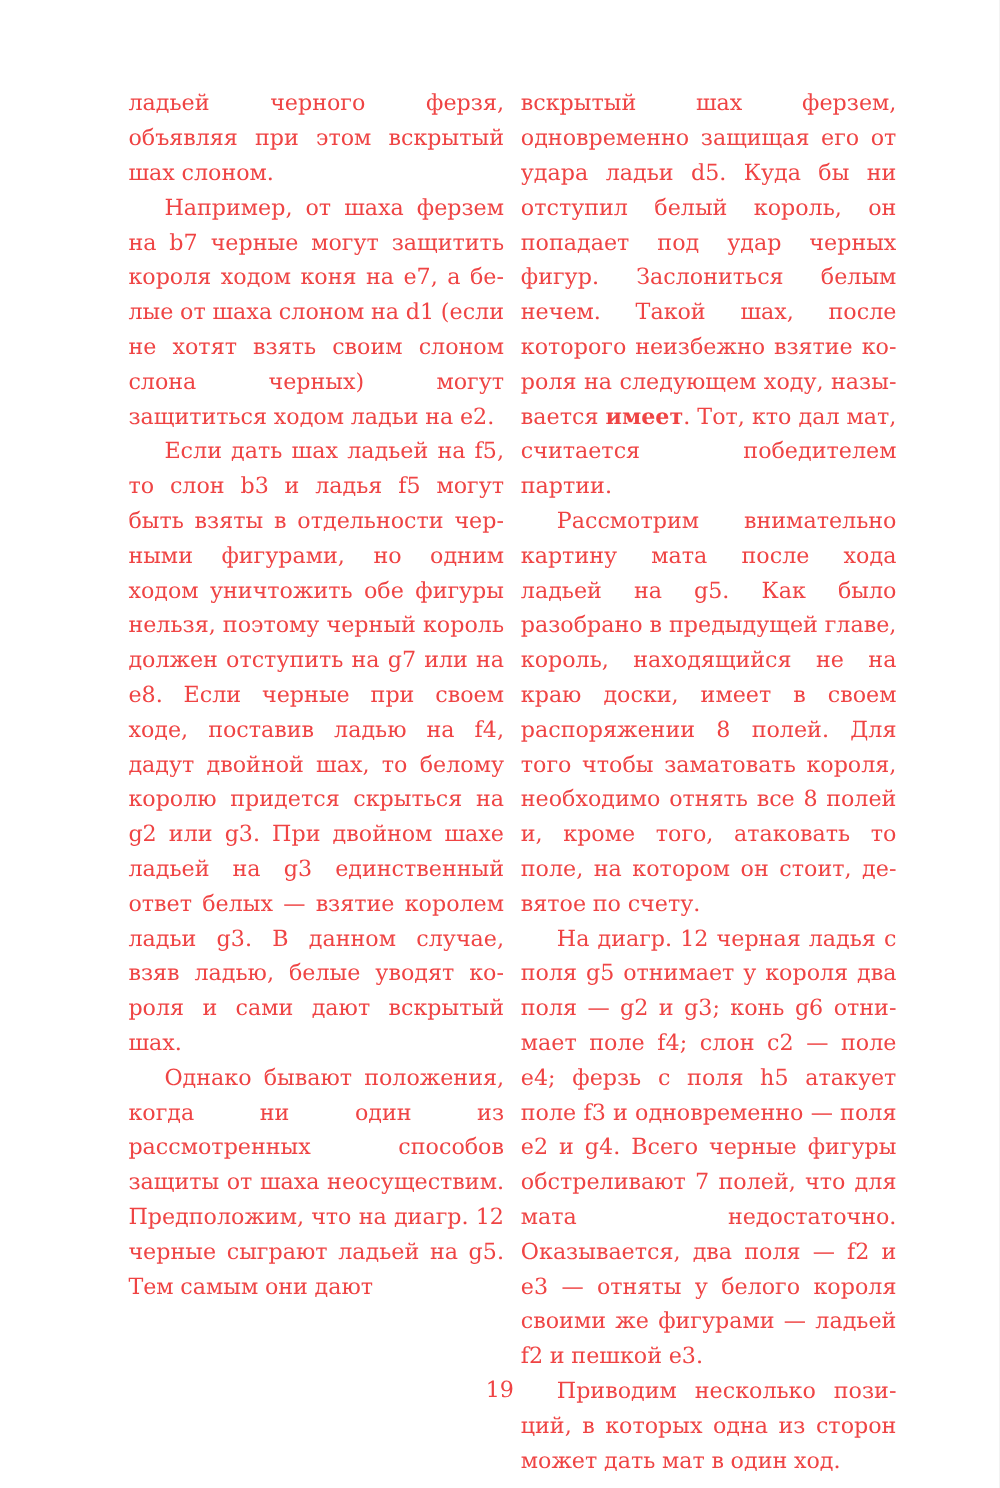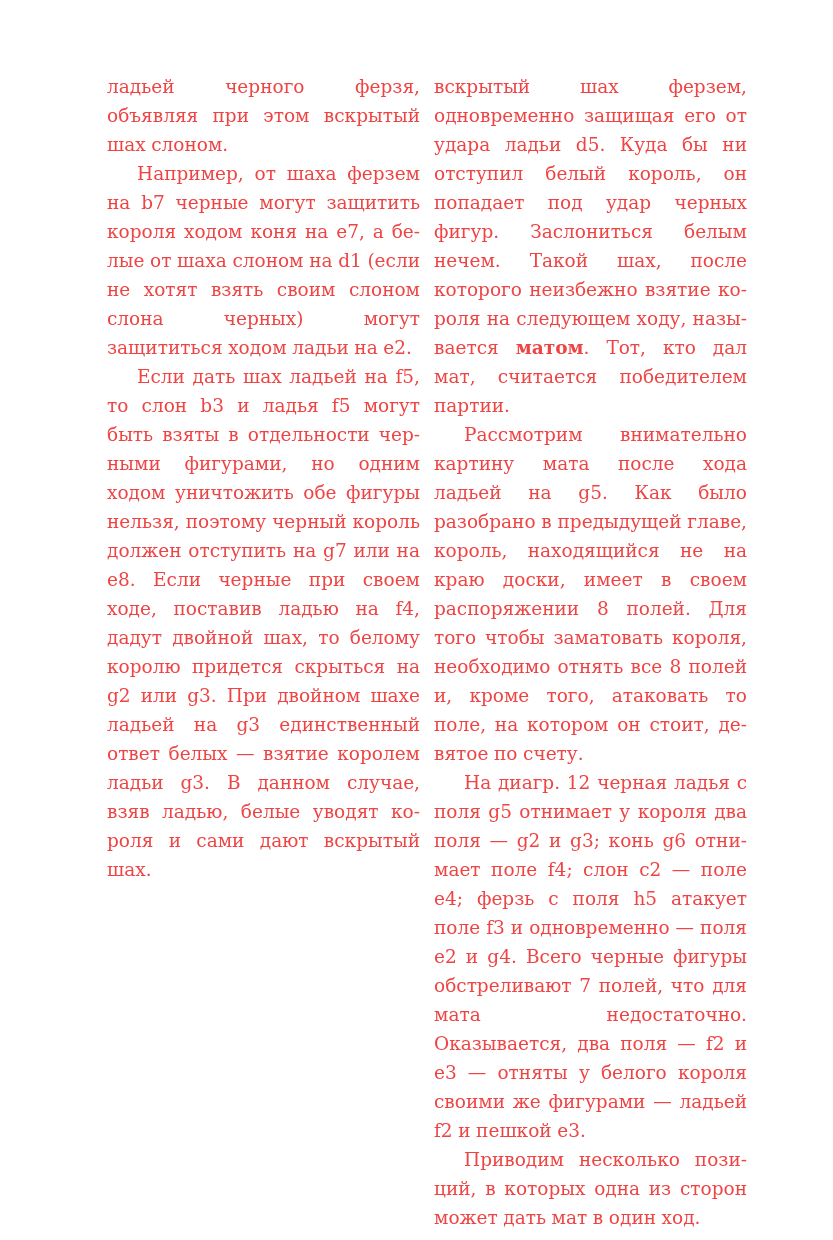--- a/index.html
+++ b/index.html
@@ -55,21 +55,23 @@
 </style>
 </head>
 <body>
 
 <div class="page">
   <div class="text-area">
     <div class="column">
         <p class="para"><span>ладьей черного ферзя, объявляя при этом вскрытый шах слоном.</span></p>
         <p class="para indent"><span>Например, от шаха ферзем на b7 черные могут защитить короля ходом коня на e7, а бе­лые от шаха слоном на d1 (если не хотят взять своим слоном слона черных) могут защититься ходом ладьи на e2.</span></p>
         <p class="para indent"><span>Если дать шах ладьей на f5, то слон b3 и ладья f5 могут быть взяты в отдельности чер­ными фигурами, но одним ходом уничтожить обе фигуры нельзя, поэтому черный король дол­жен отступить на g7 или на e8. Если черные при своем ходе, по­ставив ладью на f4, дадут двой­ной шах, то белому королю при­дется скрыться на g2 или g3. При двойном шахе ладьей на g3 един­ственный ответ белых — взятие королем ладьи g3. В данном слу­чае, взяв ладью, белые уводят ко­роля и сами дают вскрытый шах.</span></p>
+        <p class="para indent"><span>Однако бывают положения, когда ни один из рассмотренных способов защиты от шаха неосу­ществим. Предположим, что на диагр. 12 черные сыграют ла­дьей на g5. Тем самым они дают</span></p>
       </div>
     <div class="column">
-        <p class="para"><span>вскрытый шах ферзем, одновре­менно защищая его от удара ла­дьи d5. Куда бы ни отступил бе­лый король, он попадает под удар черных фигур. Заслониться белым нечем. Такой шах, после которого неизбежно взятие ко­роля на следующем ходу, назы­вается </span><strong>матом</strong><span>. Тот, кто дал мат, считается победителем партии.</span></p>
+        <p class="para"><span>вскрытый шах ферзем, одновре­менно защищая его от удара ла­дьи d5. Куда бы ни отступил бе­лый король, он попадает под удар черных фигур. Заслониться белым нечем. Такой шах, после которого неизбежно взятие ко­роля на следующем ходу, назы­вается </span><strong>имеет</strong><span>. Тот, кто дал мат, считается победителем партии.</span></p>
         <p class="para indent"><span>Рассмотрим внимательно картину мата после хода ладьей на g5. Как было разобрано в пре­дыдущей главе, король, находя­щийся не на краю доски, имеет в своем распоряжении 8 полей. Для того чтобы заматовать ко­роля, необходимо отнять все 8 полей и, кроме того, атаковать то поле, на котором он стоит, де­вятое по счету.</span></p>
         <p class="para indent"><span>На диагр. 12 черная ладья с поля g5 отнимает у короля два поля — g2 и g3; конь g6 отни­мает поле f4; слон c2 — поле e4; ферзь с поля h5 атакует поле f3 и одновременно — поля e2 и g4. Всего черные фигуры обстрели­вают 7 полей, что для мата не­достаточно. Оказывается, два поля — f2 и e3 — отняты у бе­лого короля своими же фигу­рами — ладьей f2 и пешкой e3.</span></p>
         <p class="para indent"><span>Приводим несколько пози­ций, в которых одна из сторон может дать мат в один ход.</span></p>
       </div>
   </div>
+  <div class="page-number">19</div>
 </div>
 
 </body></html>

